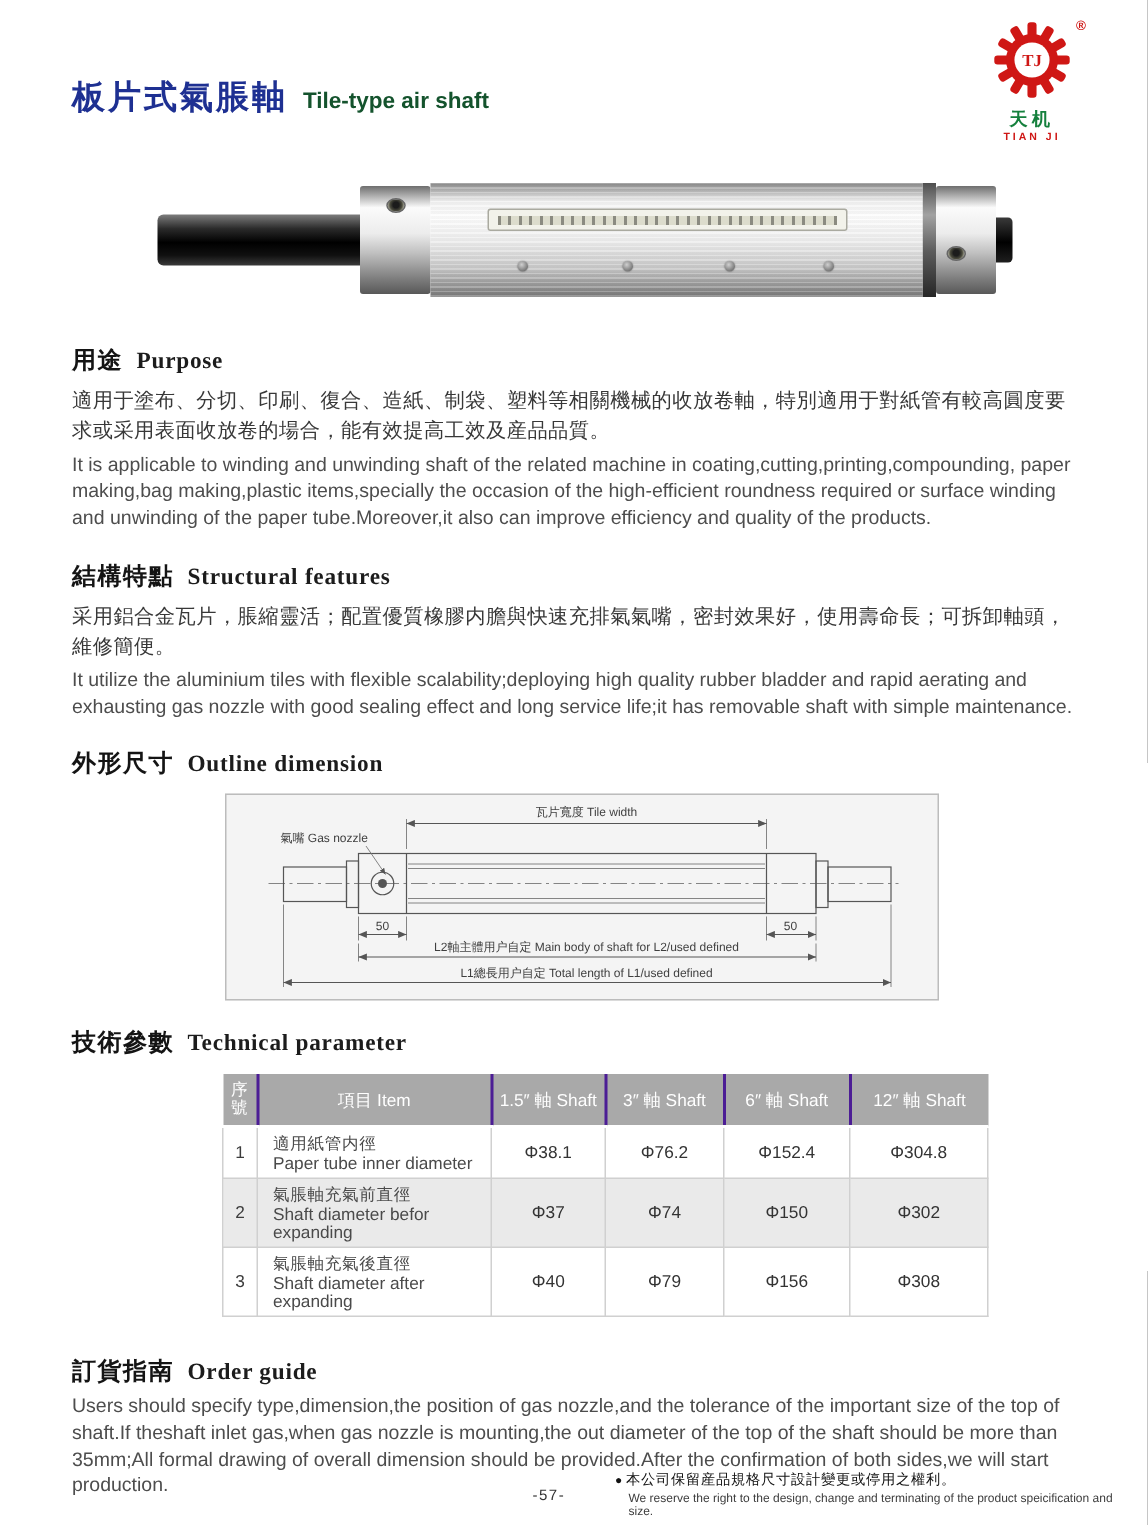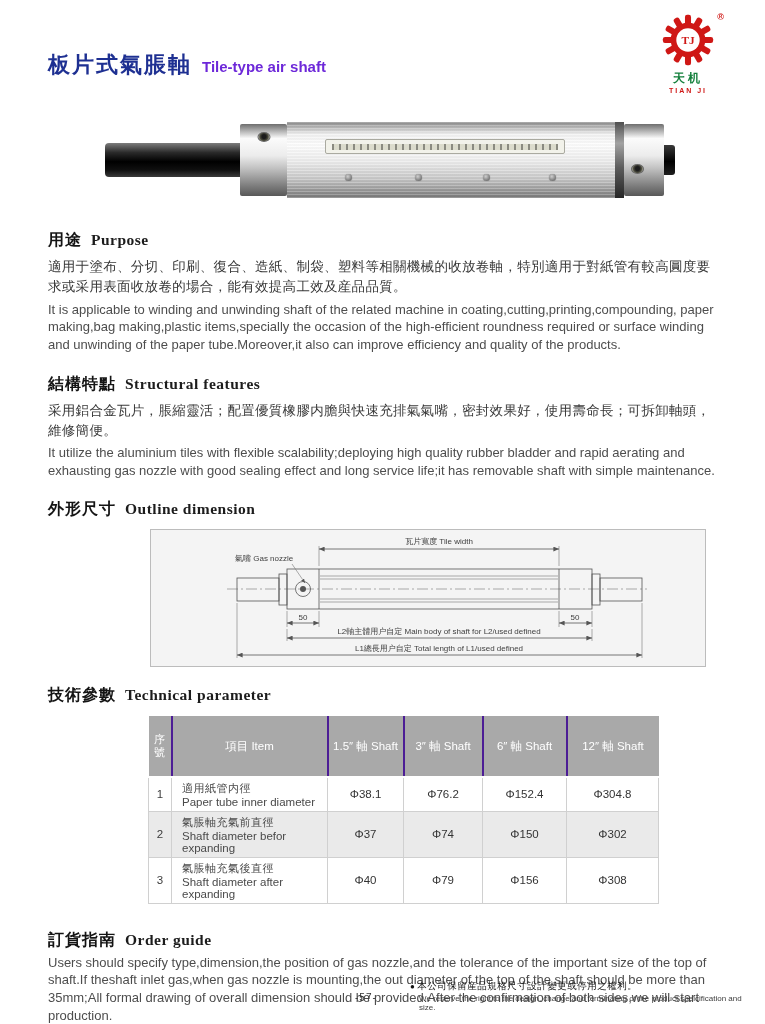--- a/index.html
+++ b/index.html
@@ -8,21 +8,21 @@
   .page {
     position:relative; width:765px; height:1024px; margin:0 auto;
     background:#ffffff; overflow:hidden; color:#222;
   }
   .content { padding:36px 48px 0 48px; }
 
   
   .header { position:relative; height:64px; }
   .title-row { display:flex; align-items:baseline; gap:10px; padding-top:14px; }
   .title-zh { font-size:22px; font-weight:bold; color:#1e3092; letter-spacing:2px; }
-  .title-en { font-size:15px; font-weight:bold; color:#6d28d9; }
+  .title-en { font-size:15px; font-weight:bold; color:#14532d; }
   .logo { position:absolute; top:-22px; right:-14px; width:86px; text-align:center; }
   .logo .gearwrap { position:relative; display:inline-block; }
   .logo .reg { position:absolute; top:-2px; right:-10px; font-size:9px; color:#cf1715; font-weight:bold; }
   .logo .brand-zh { font-size:12px; color:#15803d; font-weight:bold; letter-spacing:3px; margin-top:0px; }
   .logo .brand-en { font-size:7px; color:#cf1715; font-weight:bold; letter-spacing:2px; }
 
   
   .photo { position:relative; width:570px; height:96px; margin:12px 0 0 57px;
            display:flex; align-items:center; }
   .rod { width:135px; height:34px; border-radius:4px 0 0 4px;
@@ -57,33 +57,33 @@
   .para-zh { font-size:13.5px; color:#383838; line-height:1.5; margin-top:6px; letter-spacing:.3px; }
   .para-en { font-size:13px; color:#4d4d4d; line-height:1.36; margin-top:3px; }
 
   .m-purpose  { margin-top:22px; }
   .m-features { margin-top:20px; }
   .m-outline  { margin-top:20px; }
   .m-technical{ margin-top:18px; }
   .m-order    { margin-top:26px; }
 
   
-  .diagram { width:556px; height:138px; margin:9px 0 0 102px;
-             border:1px solid #bcbcbc; background:#f4f4f4;padding-left:48px; }
+  .diagram { width:476px; height:138px; margin:9px 0 0 102px;
+             border:1px solid #bcbcbc; background:#f4f4f4; }
   .diagram svg { display:block; }
   .dline { stroke:#555; stroke-width:.8; fill:none; }
   .dthin { stroke:#777; stroke-width:.6; fill:none; }
   .dtext { font-size:8px; fill:#3f3f3f; font-family:"Liberation Sans","DejaVu Sans",sans-serif; }
 
   
   .ttable { border-collapse:collapse; margin:10px 0 0 100px; width:510px; table-layout:fixed; }
   .ttable th { background:#a9a9a9; color:#fff; font-weight:normal; font-size:11.5px;
                height:35px; border-left:2px solid #4c1d95; border-bottom:2px solid #fff; }
   .ttable th:first-child { border-left:none; }
-  .ttable th.noh { font-size:11px; line-height:1.15; padding:17px 4px; word-break:break-all; }
+  .ttable th.noh { font-size:11px; line-height:1.15; padding:4px 4px; word-break:break-all; }
   .ttable td { border:1px solid #d0d0d0; height:33px; font-size:11.5px; color:#3c3c3c;
                text-align:center; vertical-align:middle; background:#fff; }
   .ttable tr.alt td { background:#eaeaea; }
   .ttable td.item { text-align:left; padding:3px 6px 3px 10px; }
   .ttable td.item .izh { font-size:11px; color:#4a4a4a; letter-spacing:.5px; }
   .ttable td.item .ien { font-size:11.5px; color:#4a4a4a; }
   .ttable td.val { font-size:11.5px; color:#333; }
 
   
   .footer { position:absolute; left:0; right:0; bottom:10px; height:34px; }

